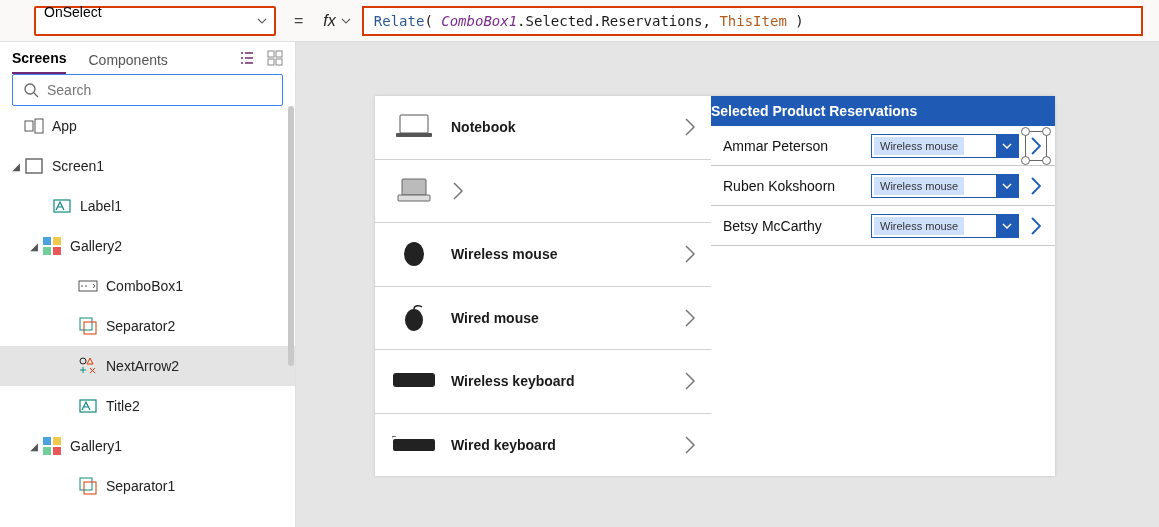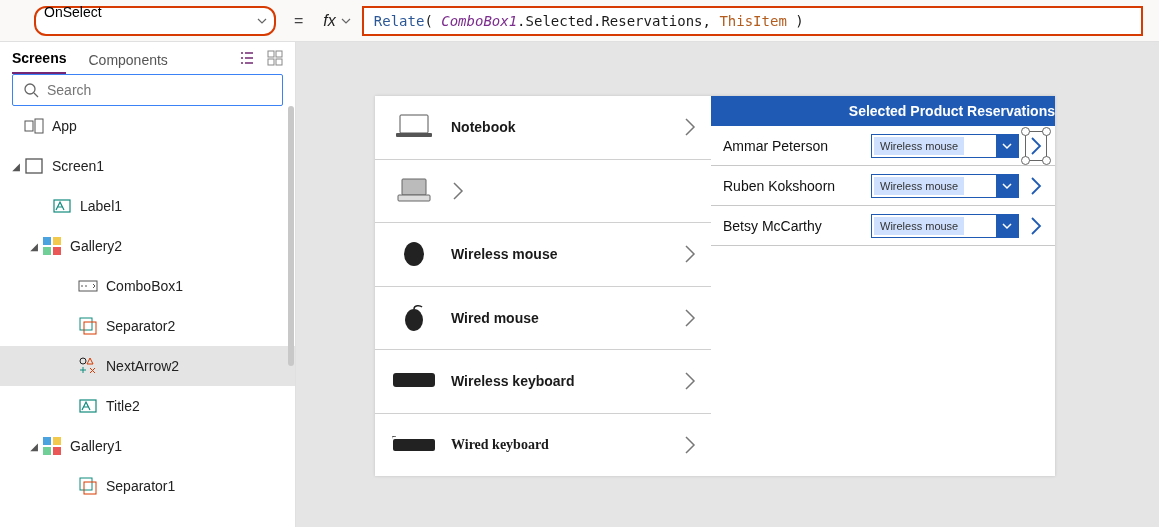--- a/index.html
+++ b/index.html
@@ -19,21 +19,21 @@
       height: 42px;
       border-bottom: 1px solid #e0e0e0;
       background: #faf9f8;
       padding: 6px 8px 6px 34px;
     }
     .prop-select {
       position: relative;
       width: 242px;
       height: 30px;
       border: 2px solid #d83b01;
-      border-radius: 12px;
+      border-radius: 2px;
       background: #fff;
       display: flex;
       align-items: center;
       padding: 0 28px 18px 8px;
       font-size: 14px;
     }
     .prop-select .chev {
       position: absolute;
       right: 6px;
       top: 50%;
@@ -200,21 +200,21 @@
       flex-direction: column;
     }
     .g-row {
       flex: 1;
       display: flex;
       align-items: center;
       border-bottom: 1px solid #d0d0d0;
       padding: 0 14px;
       position: relative;
     }
-    .g-row:last-child { border-bottom: none; font-family: Liberation Serif, serif; }
+    .g-row:last-child { border-bottom: none; }
     .g-img {
       width: 50px;
       height: 34px;
       margin-right: 12px;
       display: flex;
       align-items: center;
       justify-content: center;
     }
     .g-row .title {
       font-size: 14px;
@@ -234,21 +234,21 @@
       background: #fff;
     }
     .res-header {
       background: #1f5bb5;
       color: #fff;
       height: 30px;
       font-weight: 600;
       font-size: 14px;
       display: flex;
       align-items: center;
-      justify-content: flex-end;
+      justify-content: flex-start;
     }
     .res-row {
       display: flex;
       align-items: center;
       height: 40px;
       border-bottom: 1px solid #c8c8c8;
       padding: 0 12px;
       gap: 10px;
     }
     .res-row .name {

